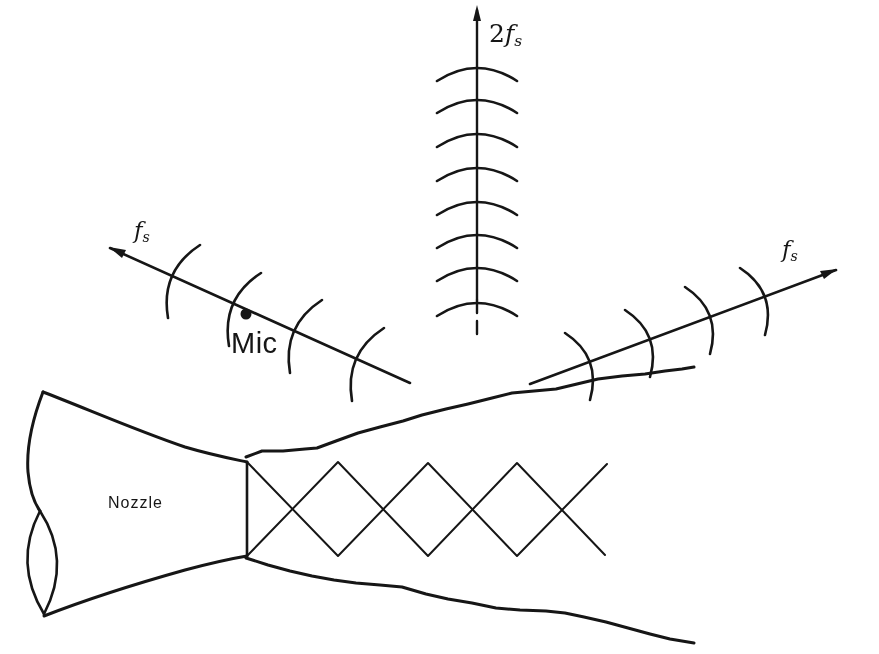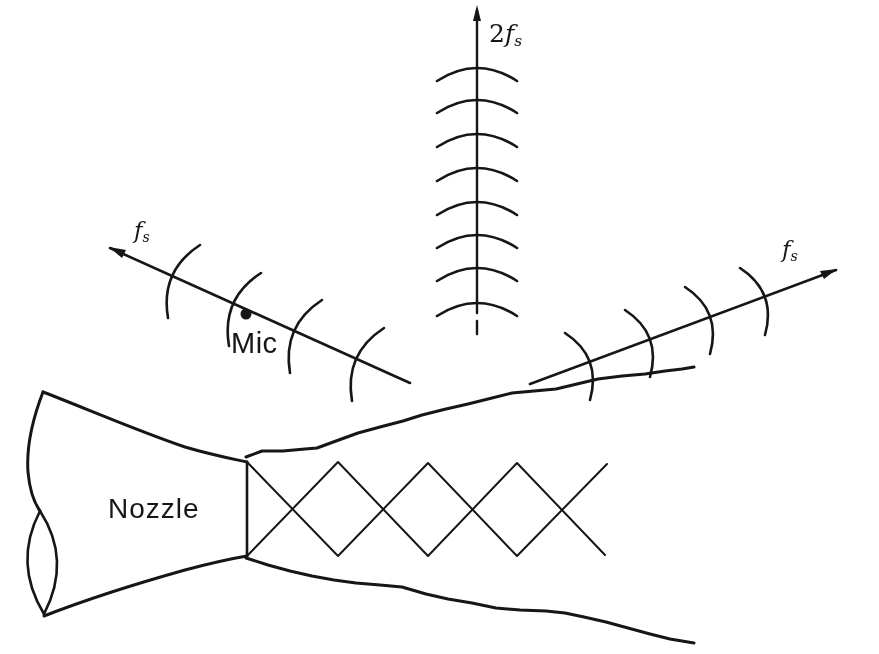--- a/index.html
+++ b/index.html
@@ -20,21 +20,21 @@
   .w2  { stroke-width:2; }
   .lbl { position:absolute; line-height:1; white-space:nowrap; color:var(--ink); }
   .freq { font-family:"DejaVu Serif", serif; }
   .freq .pfx { font-style:normal; }
   .freq .sym { font-style:italic; }
   .freq .sub { font-style:italic; font-size:0.62em; vertical-align:-0.28em; }
   .lbl-2fs      { left:489px; top:21px;  font-size:25px; }
   .lbl-fs-left  { left:134px; top:219px; font-size:23px; }
   .lbl-fs-right { left:782px; top:238px; font-size:23px; }
   .lbl-mic    { left:231px; top:329px; font-size:29px; letter-spacing:0.5px; }
-  .lbl-nozzle { left:108px; top:495px; font-size:28px; letter-spacing:1px; }
+  .lbl-nozzle { left:108px; top:495px; font-size:16px; letter-spacing:1px; }
 </style>
 </head>
 <body>
 
 <div class="stage">
 
   <svg width="879" height="654" viewBox="0 0 879 654">
 
     <g>
       <path class="w3" d="M43,392 C85,408 135,430 185,447 C212,455 233,459 247,462"></path>

